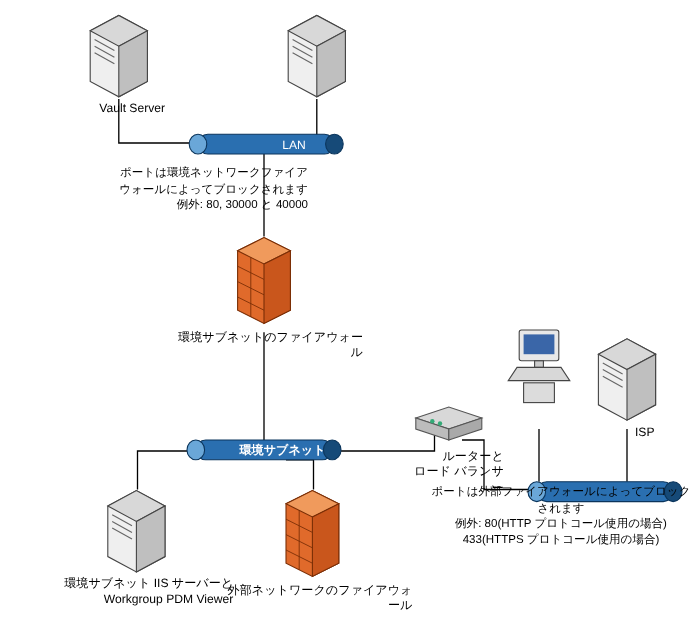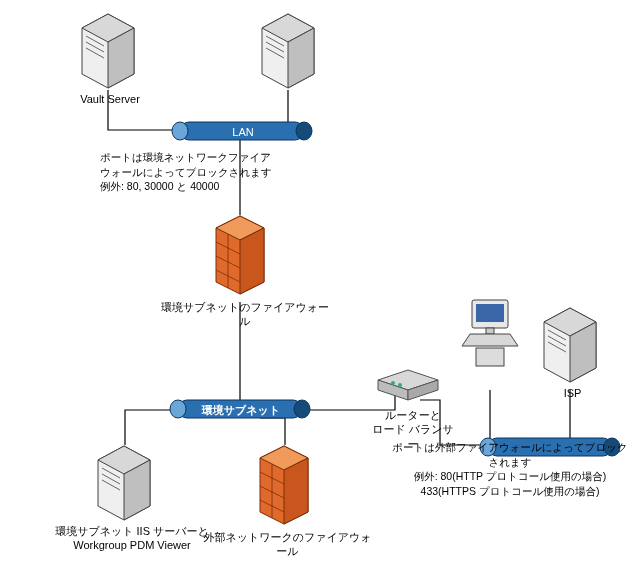--- a/index.html
+++ b/index.html
@@ -1,18 +1,18 @@
 <!DOCTYPE html>
 <html><head>
 <meta charset="utf-8">
 <style>
   html,body{margin:0;padding:0;width:633px;height:566px;background:#fff;font-family:Arial,"MS PGothic",sans-serif;font-size:11px;color:#000;overflow:hidden}
   .stage{position:relative;width:633px;height:566px}
-  .lbl{position:absolute;text-align:center;line-height:1.3}
-  .note{position:absolute;text-align:left;line-height:1.4;font-size:10.5px}
+  .lbl{position:absolute;text-align:right;line-height:1.3}
+  .note{position:absolute;text-align:right;line-height:1.4;font-size:10.5px}
   svg{position:absolute;left:0;top:0}
 </style>
 </head>
 <body>
 
 <div class="stage">
 
 <svg width="633" height="566">
   <g stroke="#000" stroke-width="1.2" fill="none">
 

